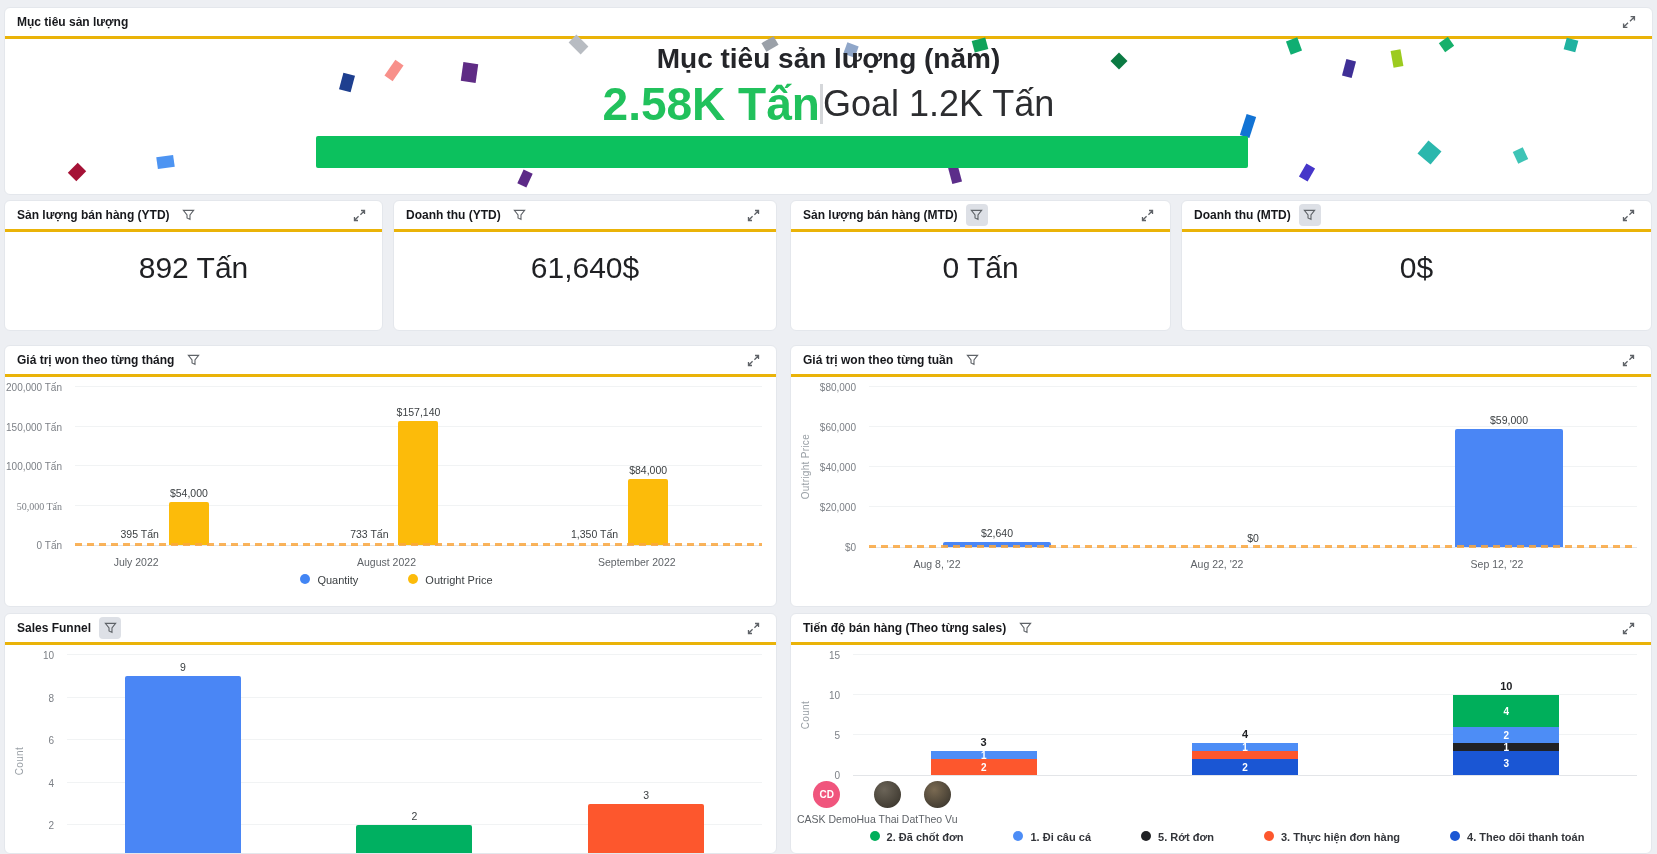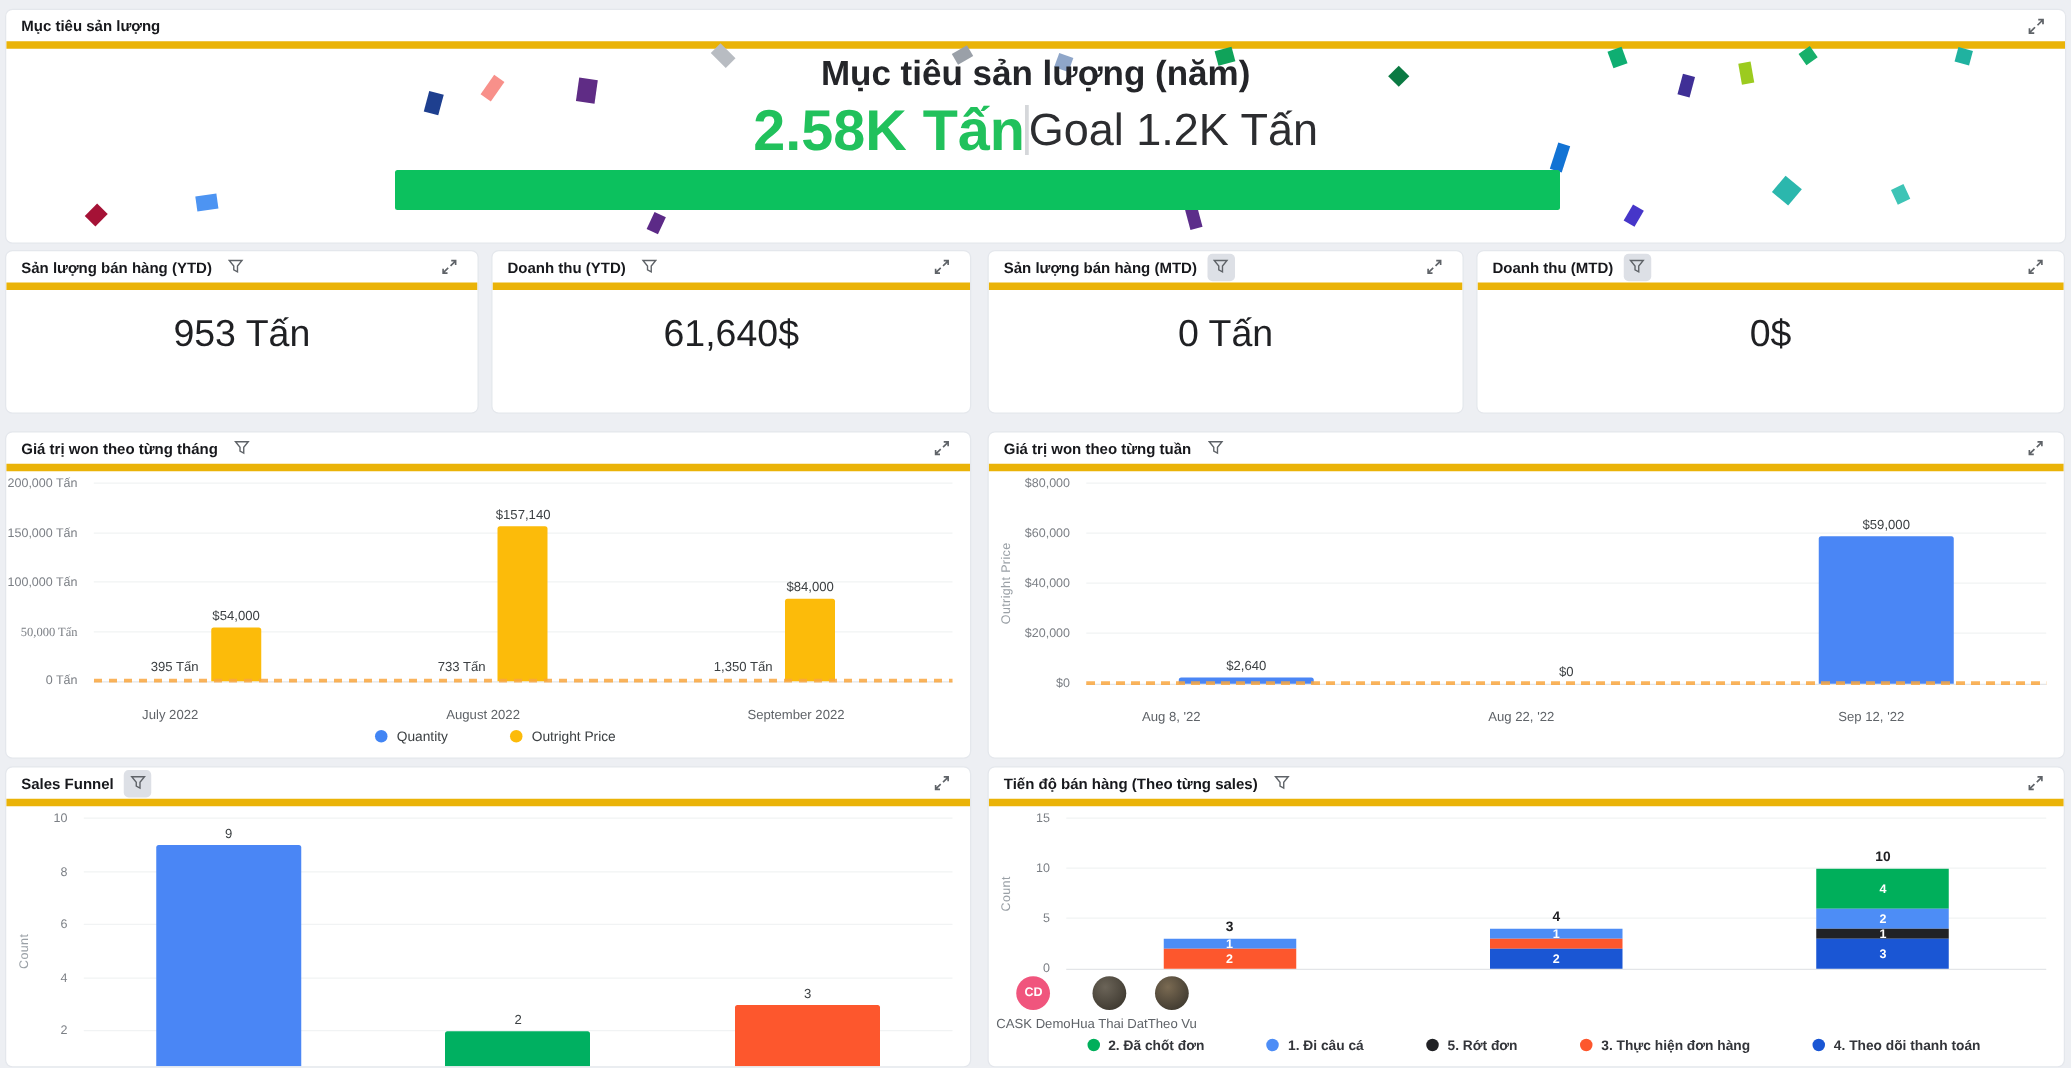--- a/index.html
+++ b/index.html
@@ -1,21 +1,21 @@
 <!DOCTYPE html>
 <html><head>
 <meta charset="utf-8">
 <style>
   * { margin:0; padding:0; box-sizing:border-box; }
   html,body { width:1657px; height:854px; overflow:hidden; }
   body { background:#edeff3; font-family:"Liberation Sans","DejaVu Sans",sans-serif; color:#202124; }
   .wrap { padding:7px 4px 0 4px; width:1657px; }
 
   .panel { background:#fff; border:1px solid #e4e7ec; border-radius:6px; overflow:hidden; }
-  .panel-header { height:31px; display:flex; align-items:center; gap:8px; padding:0 12px; border-bottom:6px solid #eab308; }
+  .panel-header { height:31px; display:flex; align-items:center; gap:8px; padding:0 12px; border-bottom:3px solid #eab308; }
   .panel-title { font-size:12px; font-weight:bold; color:#17181c; white-space:nowrap; }
   .spacer { flex:1; }
   .icon-btn { display:flex; align-items:center; justify-content:center; width:22px; height:22px; border-radius:4px; cursor:pointer; }
   .icon-btn.active { background:#dde0e6; }
   .icon-btn svg { display:block; }
 
   
   .goal-panel { position:relative; height:188px; margin-bottom:5px; }
   .goal-body { position:relative; height:155px; display:flex; flex-direction:column; align-items:center; }
   .goal-title { margin-top:4px; font-size:28px; font-weight:bold; color:#242529; z-index:2; }
@@ -50,21 +50,21 @@
   .plot { flex:1; position:relative; }
   .gridline { position:absolute; left:0; right:0; height:1px; background:#f1f3f4; }
   .gridline.base { background:#e3e5e8; }
   .zero-dash { position:absolute; left:0; right:0; bottom:-1px; height:3px; z-index:3;
                background:repeating-linear-gradient(90deg, rgba(249,166,62,.85) 0 7px, transparent 7px 12px); }
   .slots { position:absolute; inset:0; display:flex; justify-content:space-around; z-index:2; }
   .slot { display:flex; flex-direction:column; align-items:center; justify-content:flex-end; position:relative; }
   .bar { border-radius:2px 2px 0 0; position:relative; }
   .bar-label { font-size:10.5px; color:#3c4043; margin-bottom:3px; white-space:nowrap; }
   .qty-label { position:absolute; bottom:5px; font-size:10.5px; color:#3c4043; white-space:nowrap; z-index:4; }
-  .cats { display:flex; justify-content:space-around; height:18px; margin-top:21px; }
+  .cats { display:flex; justify-content:space-around; height:18px; margin-top:5px;align-items:flex-end; }
   .cat { font-size:10.5px; color:#5f6368; text-align:center; flex:1; }
   .legend { display:flex; justify-content:center; gap:30px; padding:6px 0 4px 0; }
   .legend-item { display:flex; align-items:flex-start; gap:7px; font-size:11px; color:#3c4043;padding-left:20px; }
   .legend-item.bold { font-weight:bold; color:#33353a; font-size:11px; }
   .dot { width:10px; height:10px; border-radius:50%; flex:0 0 auto; }
 
   .seg { width:100%; display:flex; align-items:center; justify-content:center; color:#fff; font-size:10px; font-weight:bold; overflow:hidden; }
   .stack-col { display:flex; flex-direction:column; justify-content:flex-end; align-items:stretch; }
   .total-label { font-size:11px; font-weight:bold; color:#202124; text-align:center; margin-bottom:3px; }
   .people { display:flex; justify-content:flex-start; margin-top:6px; }
@@ -140,21 +140,21 @@
               </svg>
           </span>
           <span class="spacer"></span>
           <span class="icon-btn">
             <svg width="13" height="13" viewBox="0 0 14 14" fill="none" stroke="#5f6368" stroke-width="1.4">
                 <path d="M8.6 1.6h3.8v3.8M12 2.2 8 6.2M5.4 12.4H1.6V8.6M2 11.8 6 7.8"></path>
               </svg>
           </span>
         </div>
         <div class="kpi-body">
-            <span class="kpi-value">953 Tấn</span>
+            <span class="kpi-value">892 Tấn</span>
           </div>
       </div>
       <div class="panel kpi-card">
         <div class="panel-header">
           <span class="panel-title">Doanh thu (YTD)</span>
           <span class="icon-btn">
             <svg width="13" height="13" viewBox="0 0 14 14" fill="none" stroke="#5f6368" stroke-width="1.2">
                 <path d="M1.5 1.5h11L8.6 6.3v4.9l-3.2-1.6V6.3z"></path>
               </svg>
           </span>

